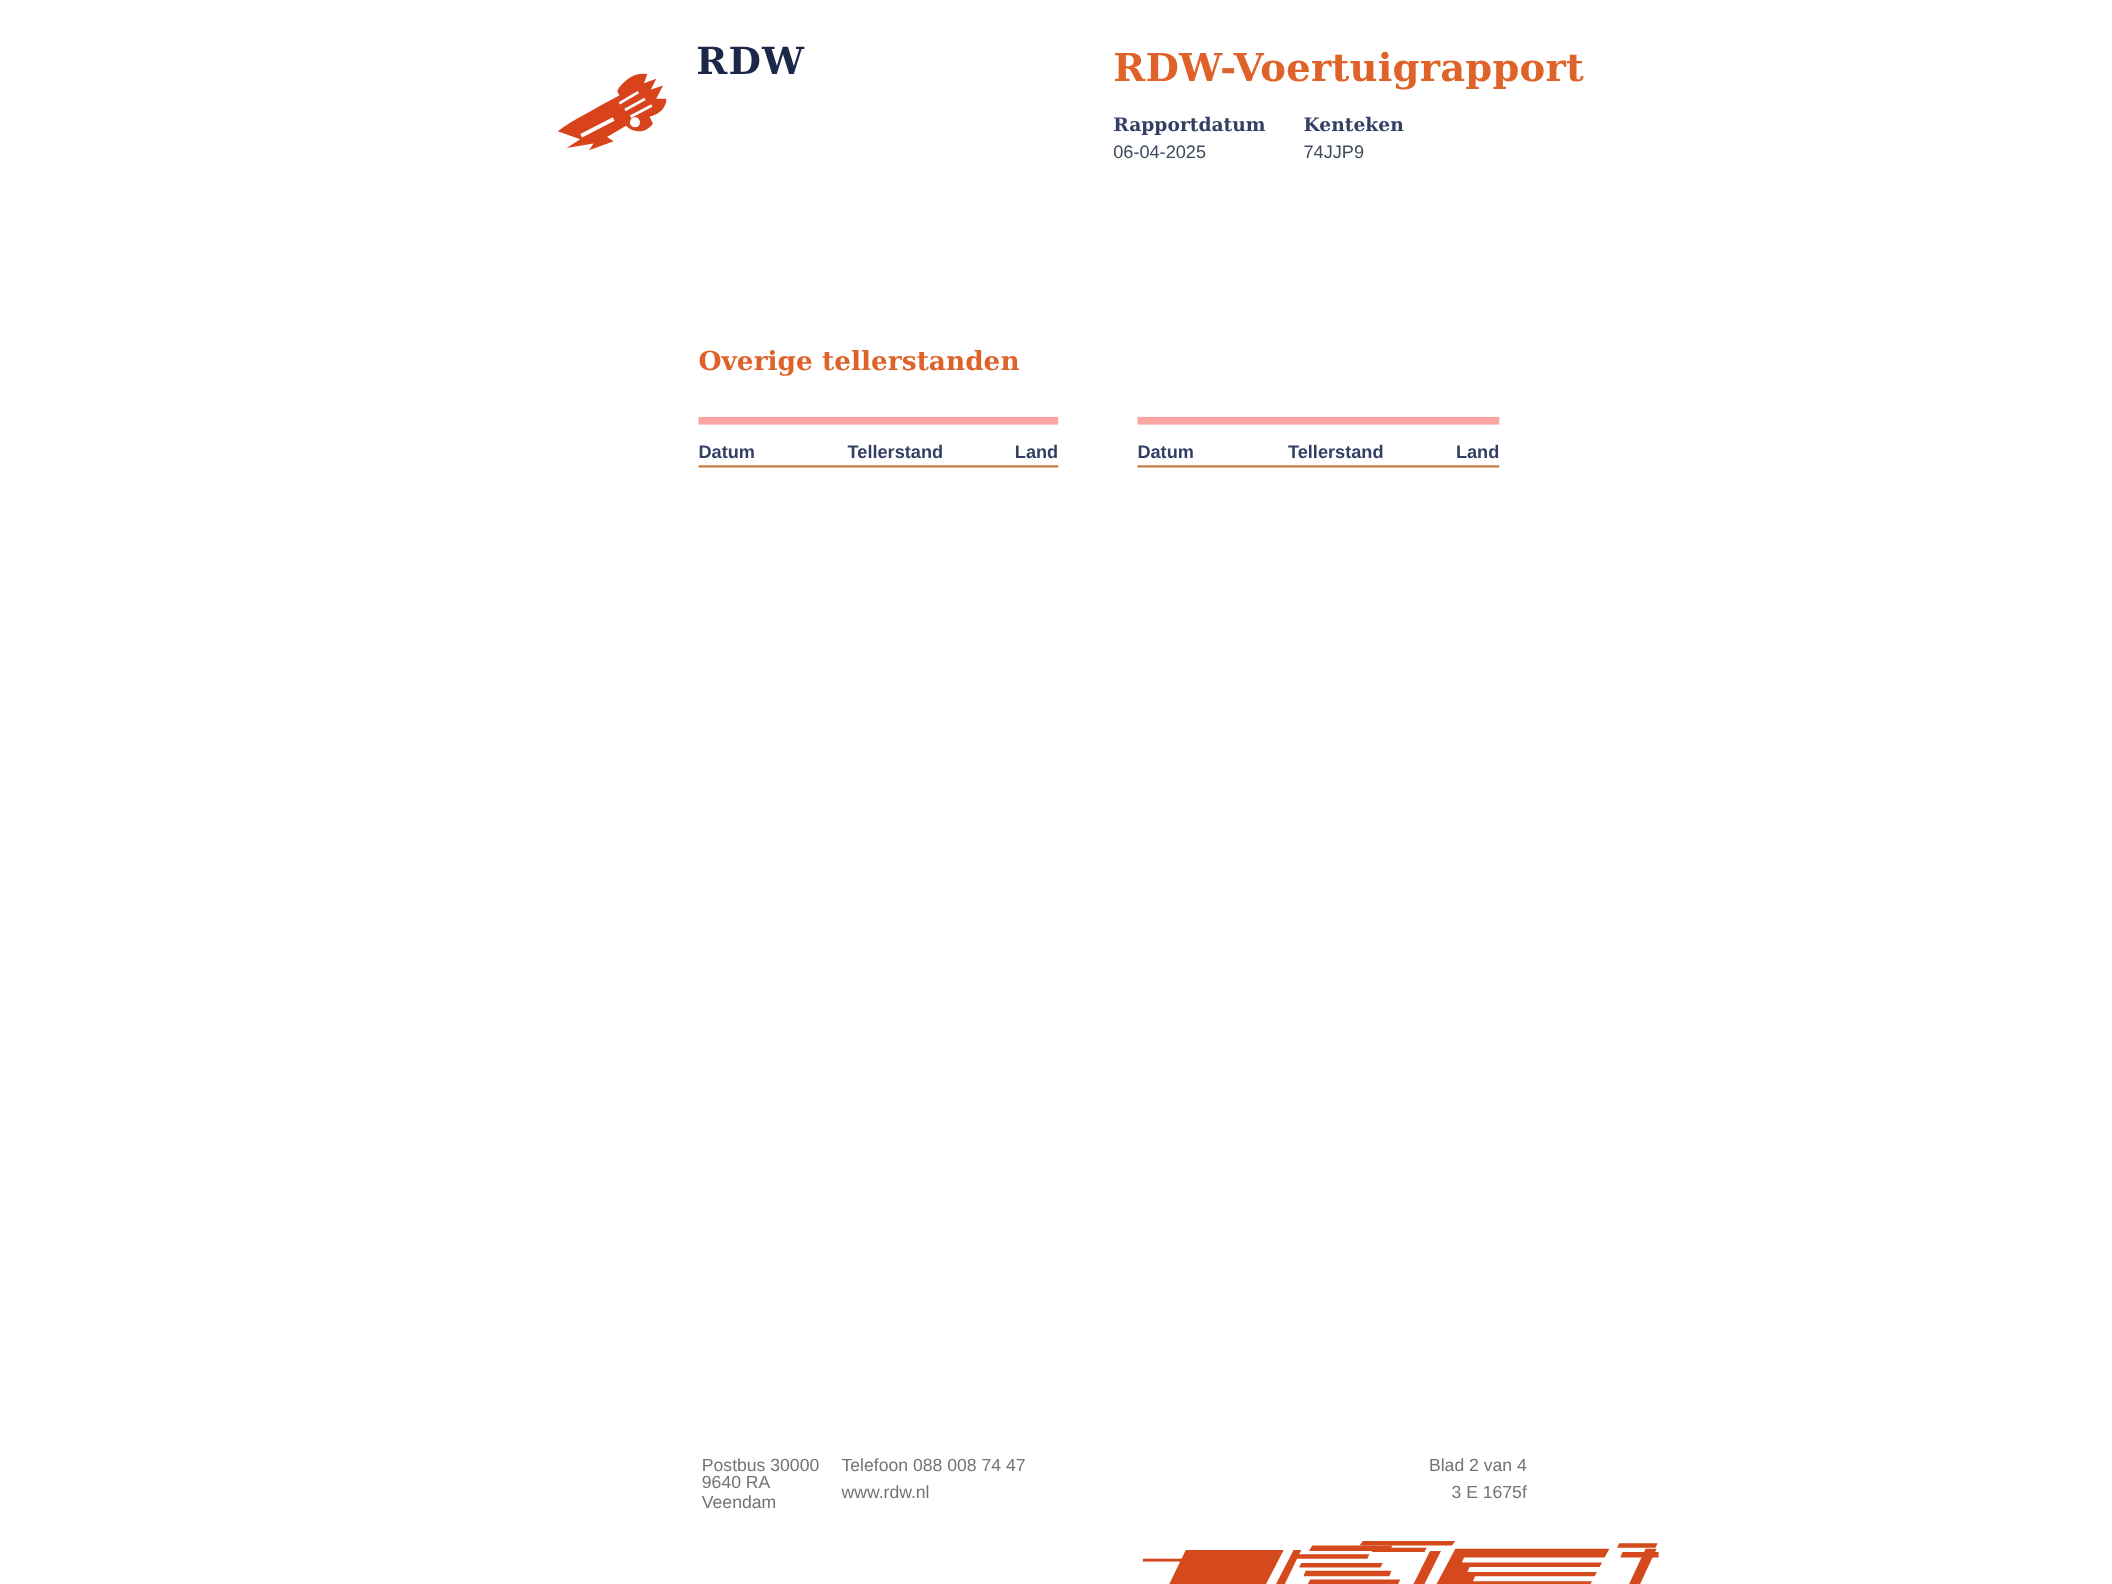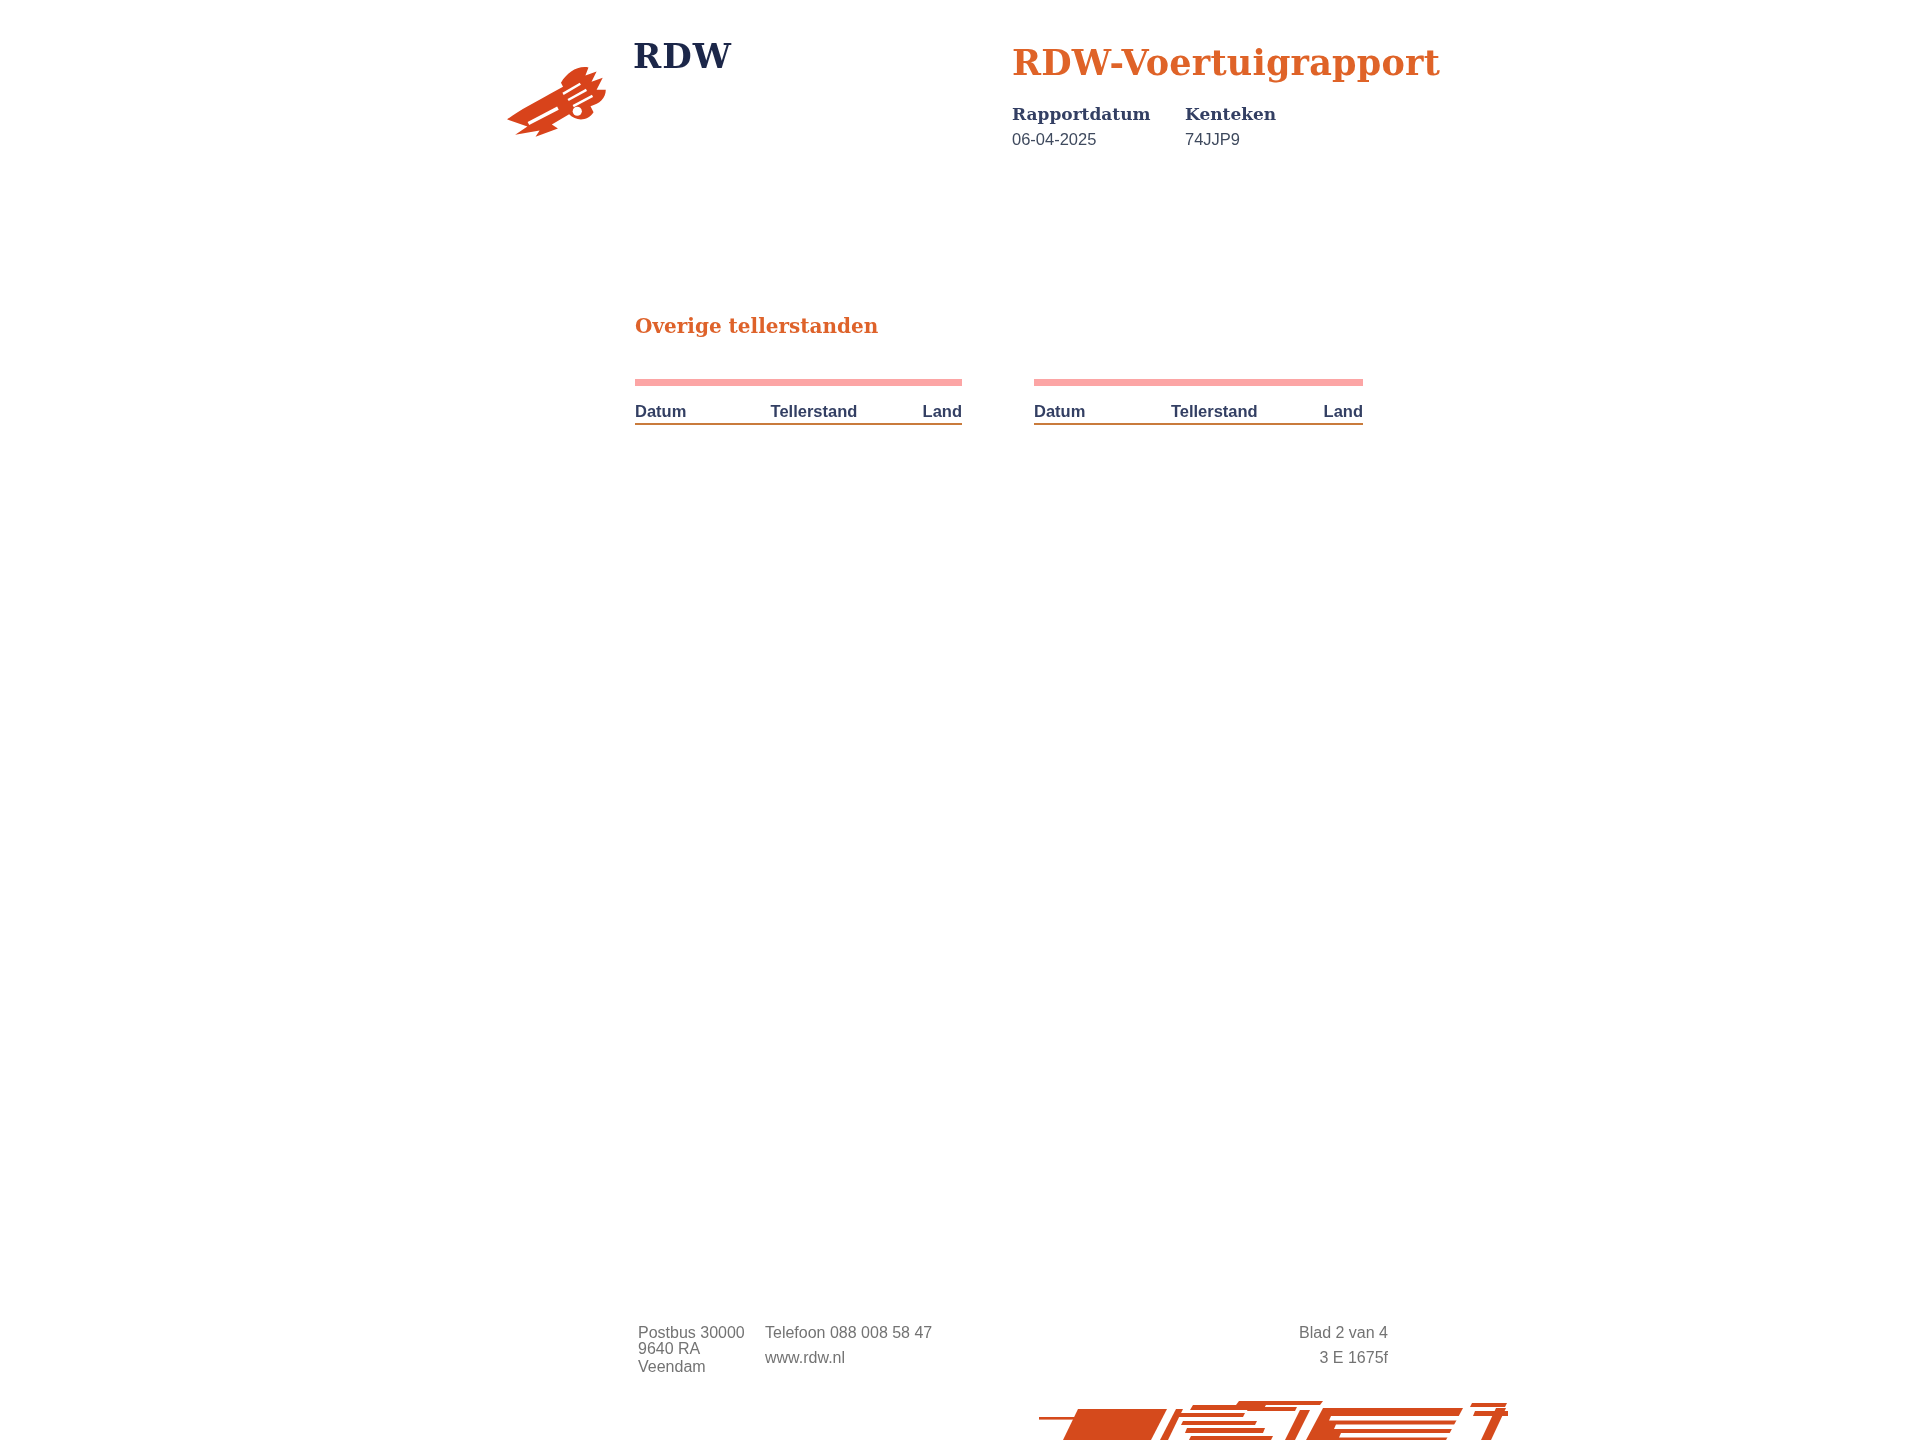--- a/index.html
+++ b/index.html
@@ -34,21 +34,21 @@
     font-size:17px; line-height:1; color:#333f63;
   }
   .meta-value {
     margin-top:8px; font-size:16.5px; line-height:1; color:#3f4a5e;
   }
 
   
   .section-title {
     position:absolute; left:635px; top:316px;
     font-family:"DejaVu Serif", serif; font-weight:700;
-    font-size:20px; line-height:1; color:#de622a;
+    font-size:24px; line-height:1; color:#de622a;
   }
 
   
   .otable { position:absolute; top:379px; border-top:7px solid #fca5a5; }
   .otable.t-left  { left:635px;  width:327px; }
   .otable.t-right { left:1034px; width:329px; }
   .orow { display:flex; }
   .orow .c1 { flex:0 0 38%; text-align:left; }
   .orow .c2 { flex:0 0 30%; text-align:right; }
   .orow .c3 { flex:1 1 auto; text-align:right; }
@@ -124,21 +124,21 @@
 <div class="otable t-right">
   <div class="orow ohead">
     <div class="c1">Datum</div>
     <div class="c2">Tellerstand</div>
     <div class="c3">Land</div>
   </div>
 </div>
 
 <div class="footer">
   <div>Postbus 30000</div>
-  <div>Telefoon 088 008 58 47</div>
+  <div>Telefoon 088 008 74 47</div>
   <div class="fr">Blad 2 van 4</div>
   <div>9640 RA Veendam</div>
   <div>www.rdw.nl</div>
   <div class="fr">3 E 1675f</div>
 </div>
 
 <div class="deco">
   <svg viewBox="0 0 475 42" width="475" height="42" aria-hidden="true">
     <g fill="#d54a1c">
 

